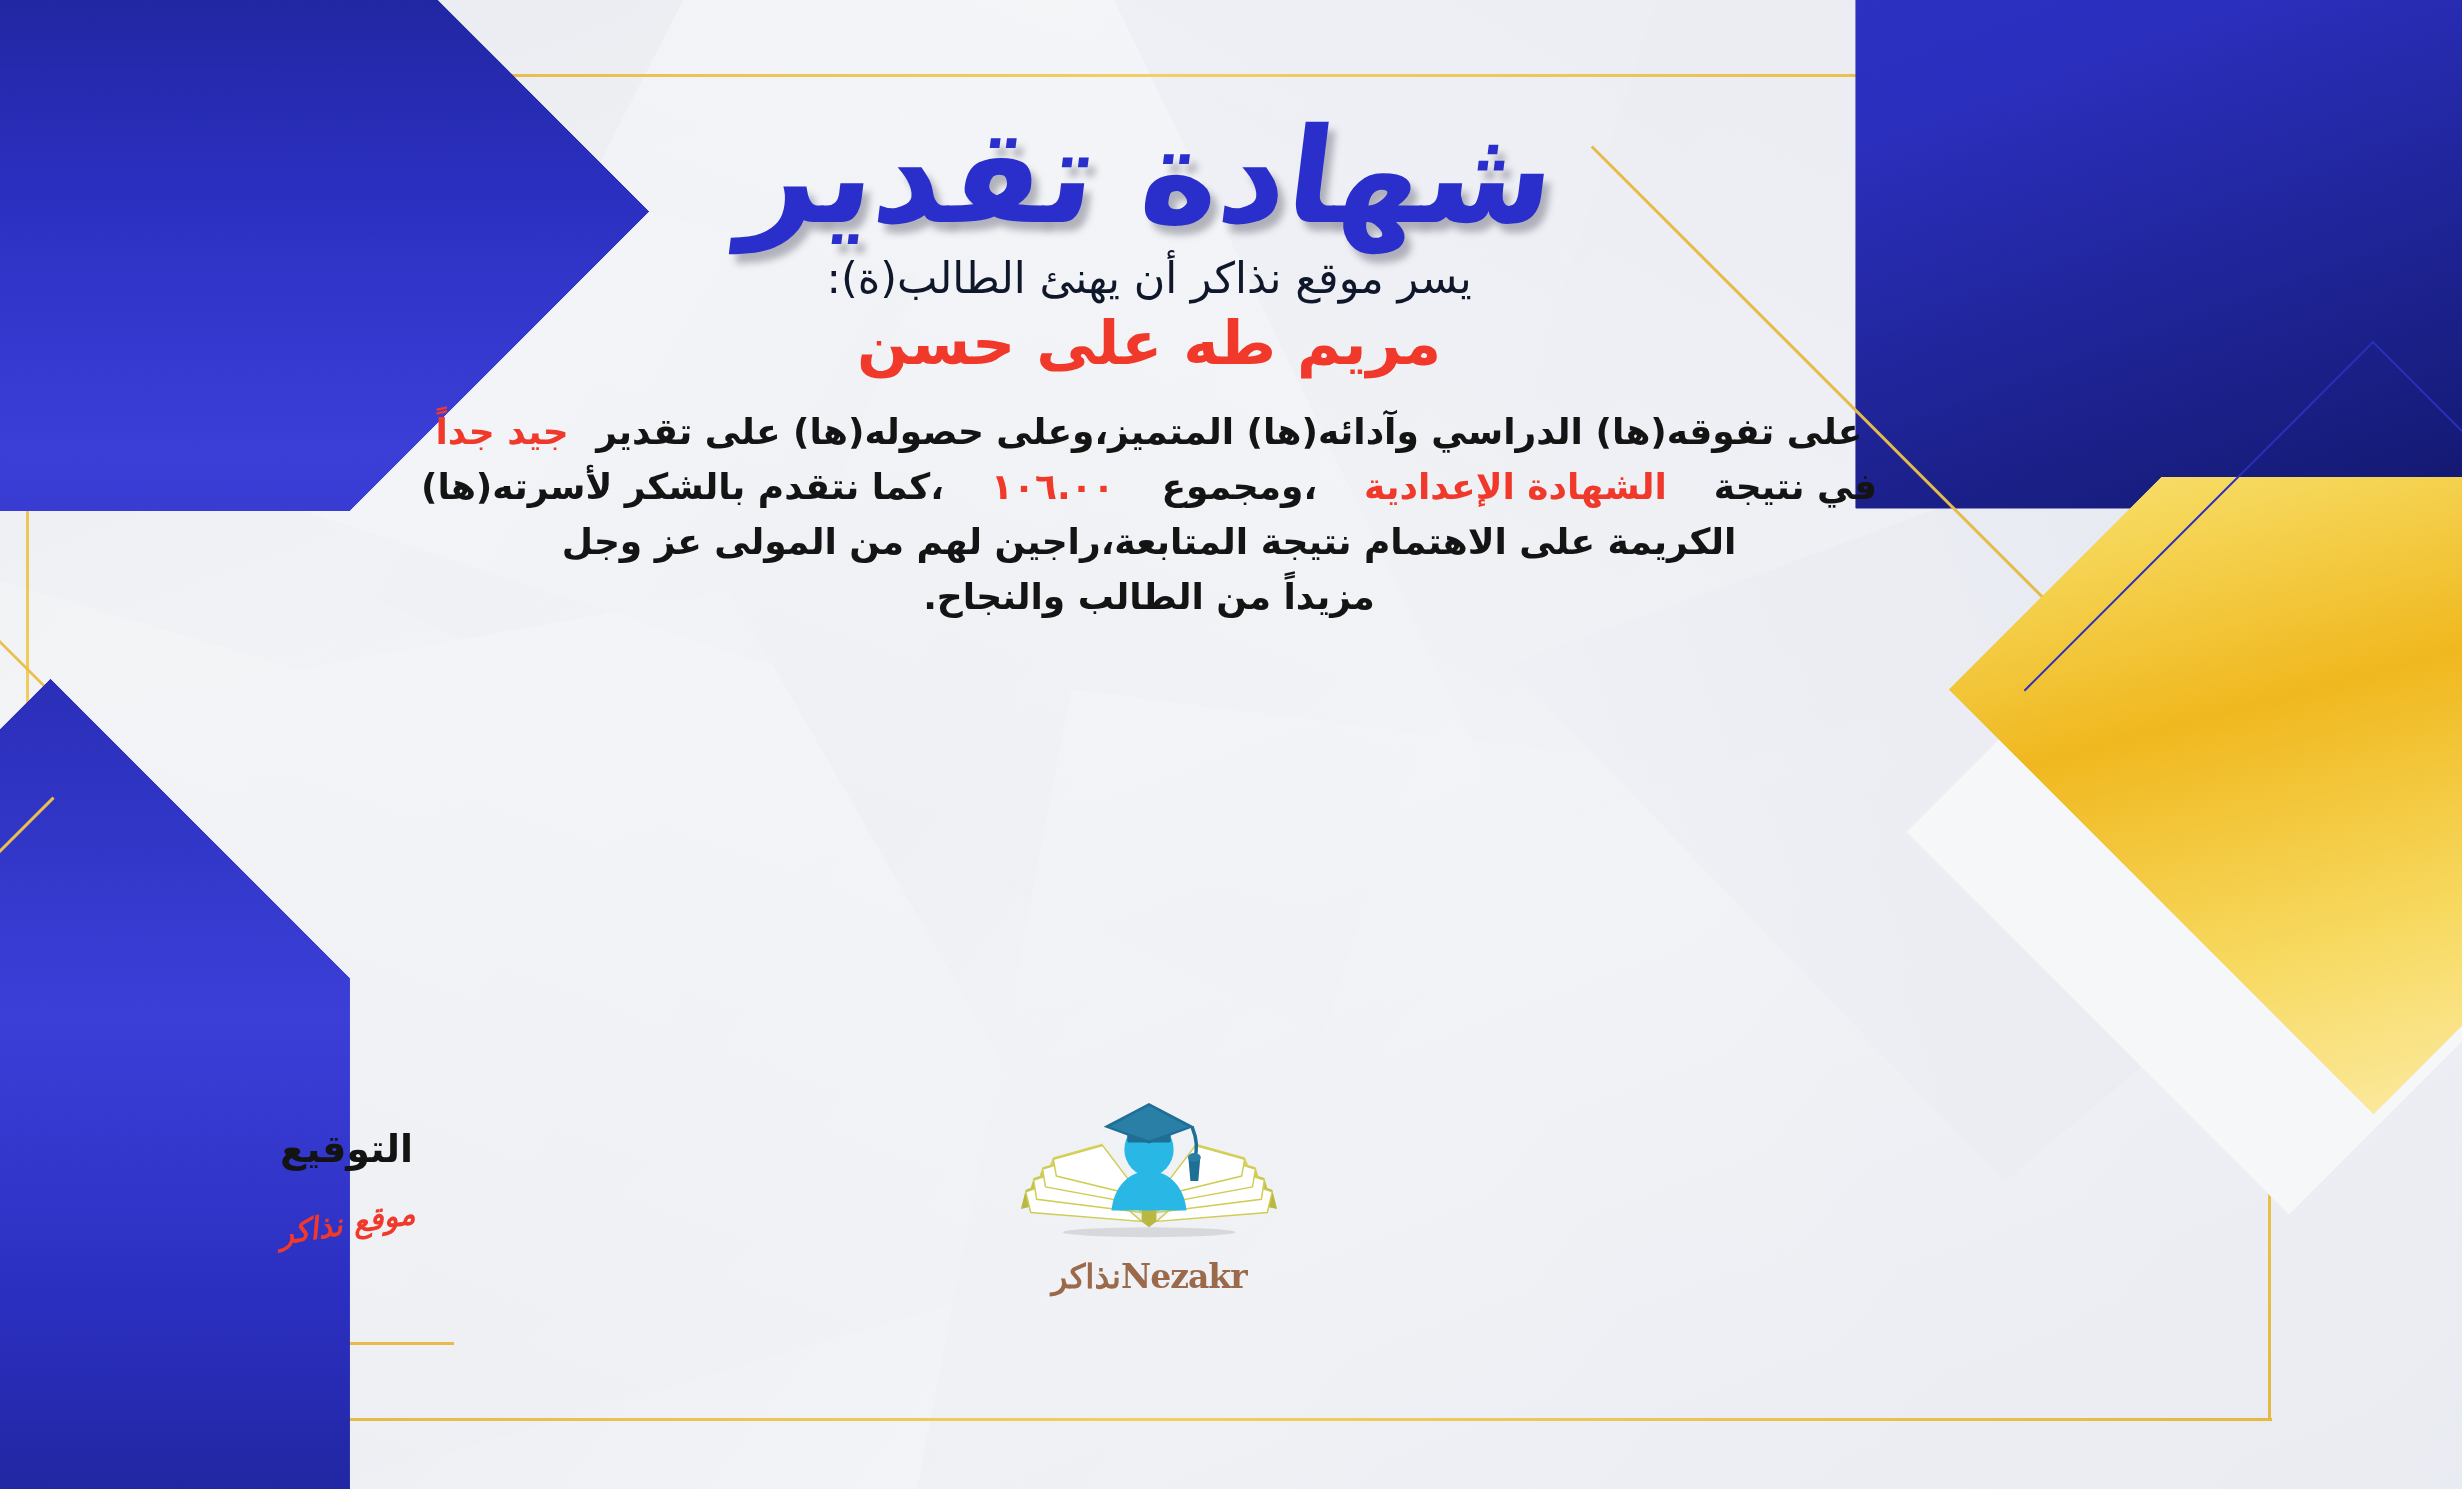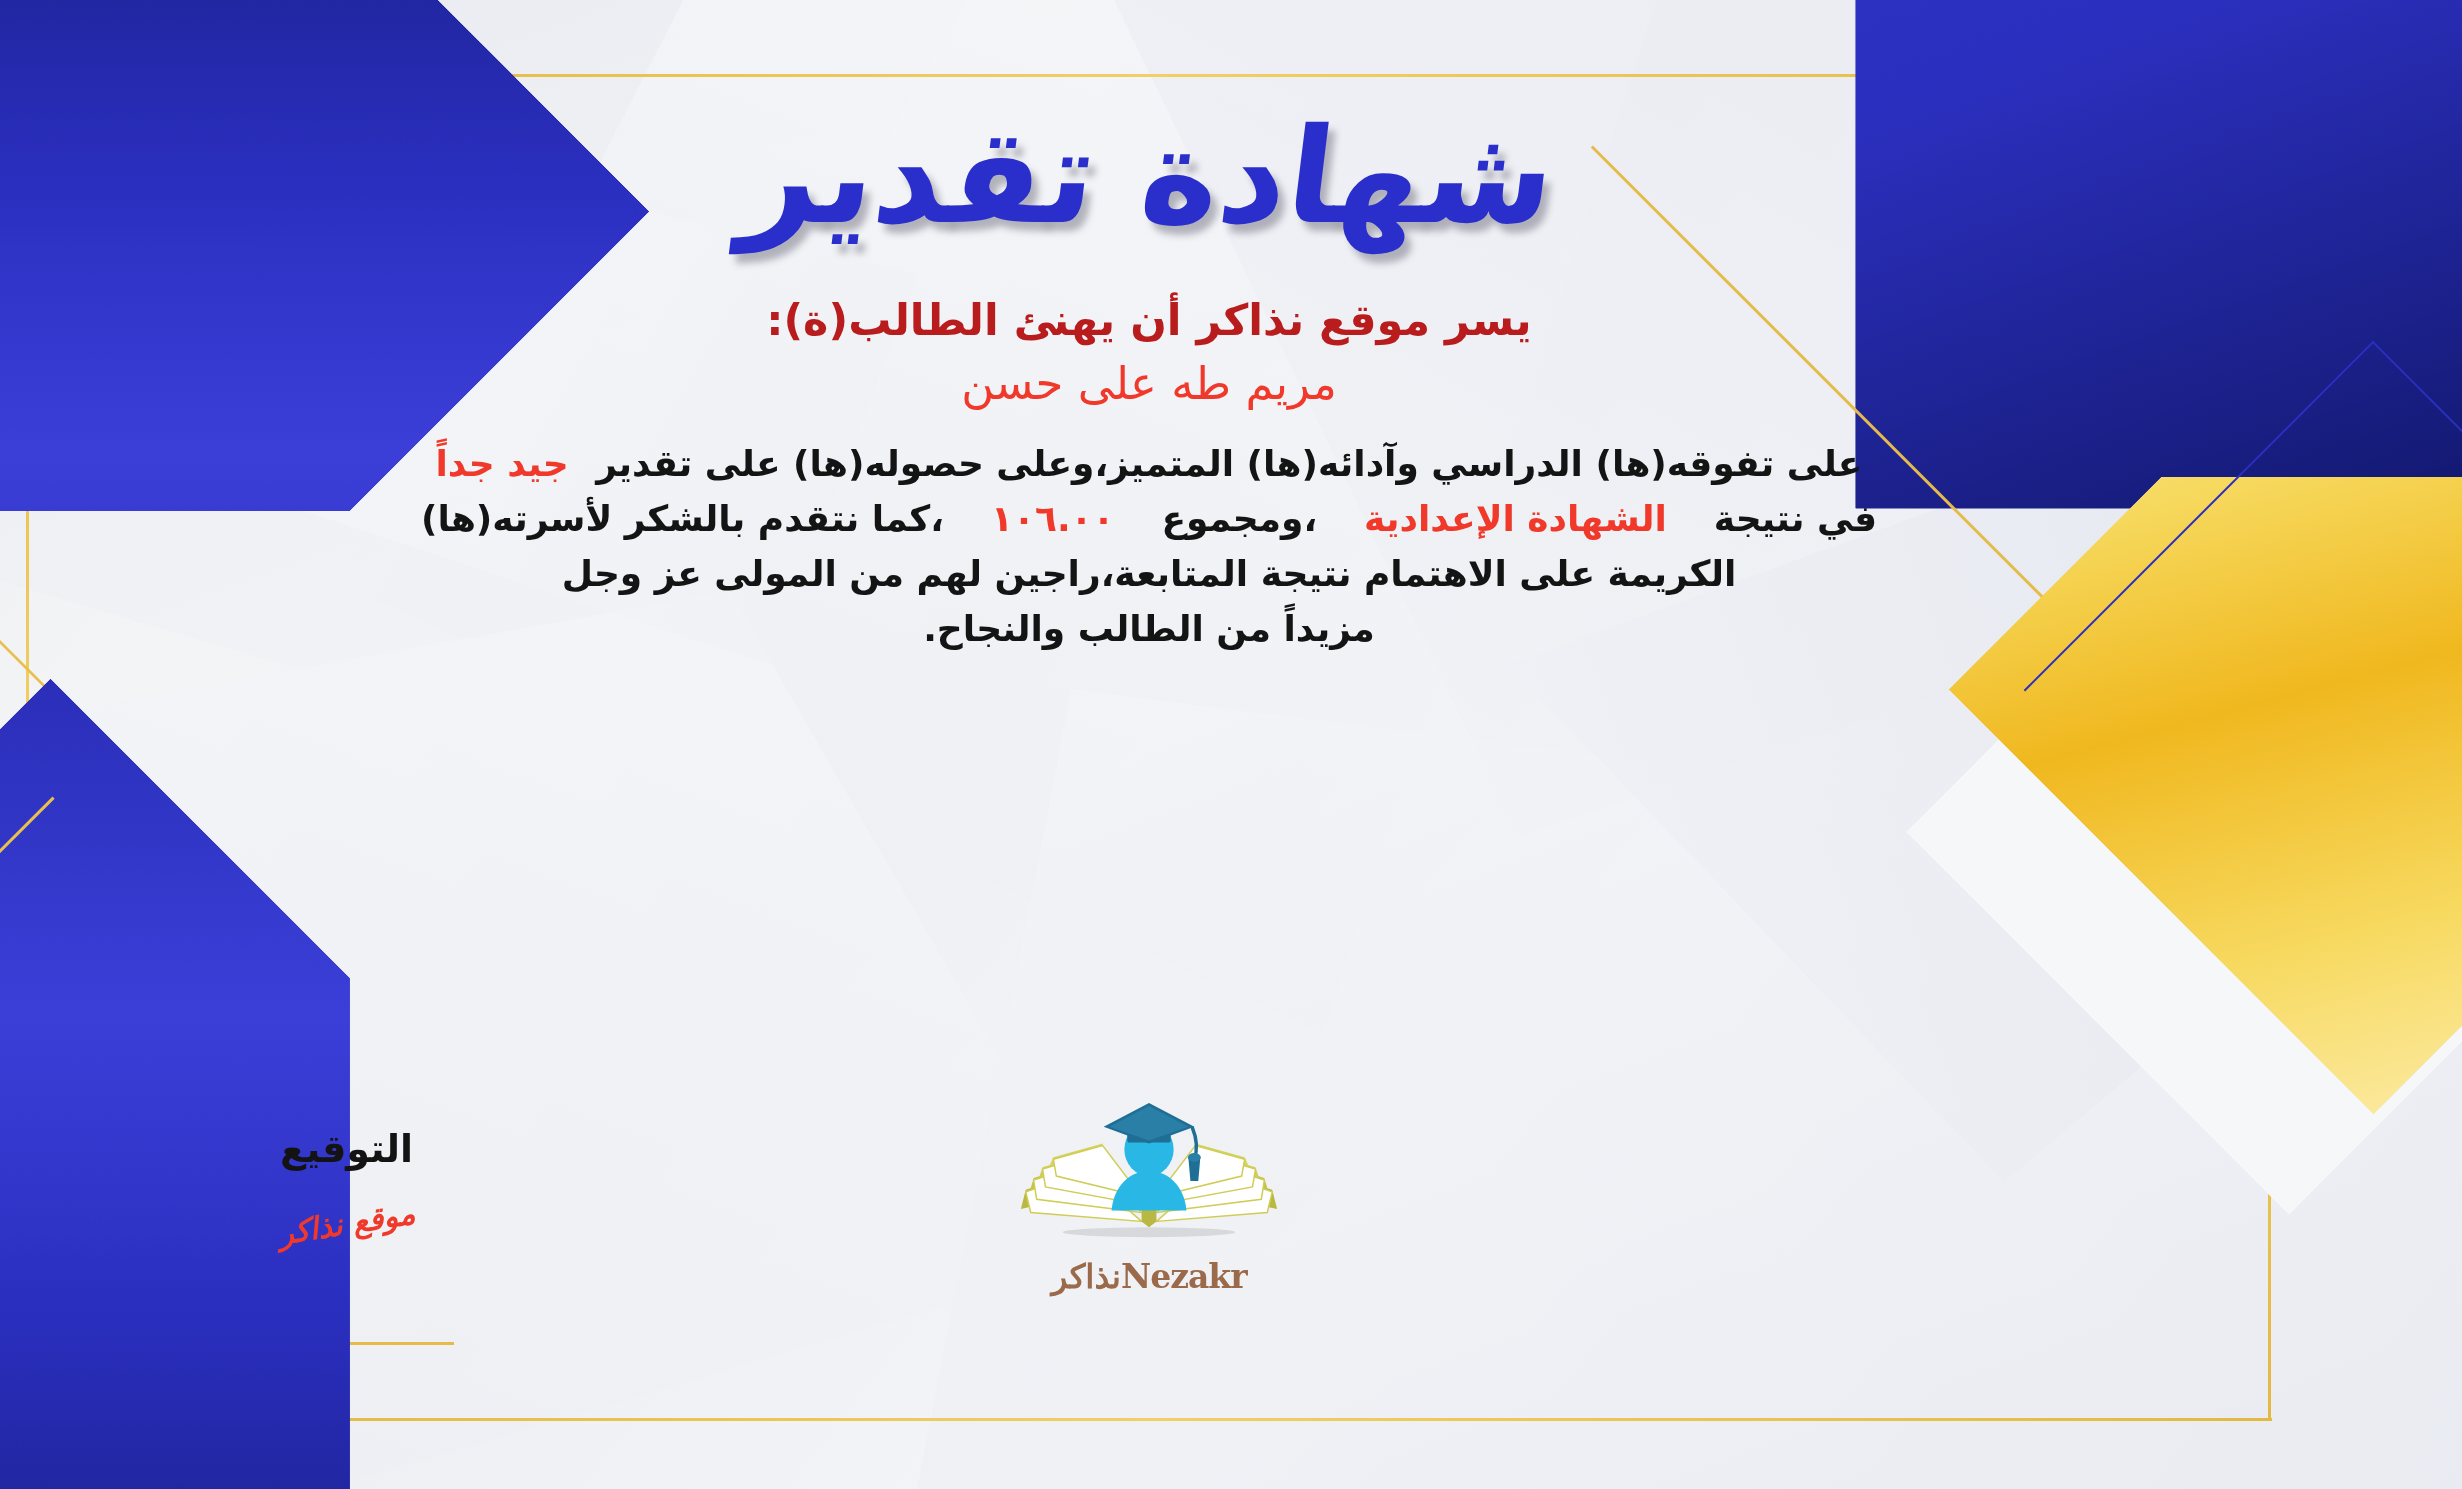--- a/index.html
+++ b/index.html
@@ -179,31 +179,30 @@
     font-weight: 700;
     color: #2a2ecb;
     letter-spacing: -4.9px;
     line-height: 1.15;
     text-shadow: 7.9px 8.9px 6.9px rgba(70,70,90,.38);
     transform: skewX(-7deg);
     direction: rtl;
   }
 
   .congrats-line {
-    margin-top: 42px;
     font-size: 43px;
-    font-weight: 700;
-    color: #b91c1c;
+    font-weight: 400;
+    color: #0f172a;
     direction: rtl;
   }
 
   .student-name {
-    margin-top: 12px;
-    font-size: 45px;
-    font-weight: 400;
+    margin-top: 5px;
+    font-size: 60px;
+    font-weight: 700;
     color: #f0392a;
     letter-spacing: 2px;
     direction: rtl;
   }
 
   .body-block {
     margin-top: 27.6px;
     direction: rtl;
     font-size: 36px;
     font-weight: 700;

